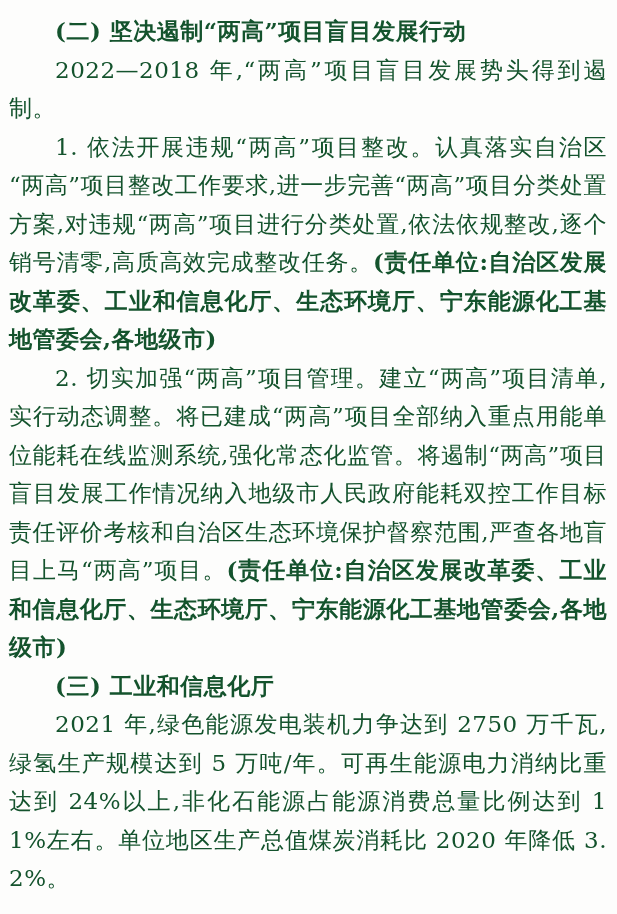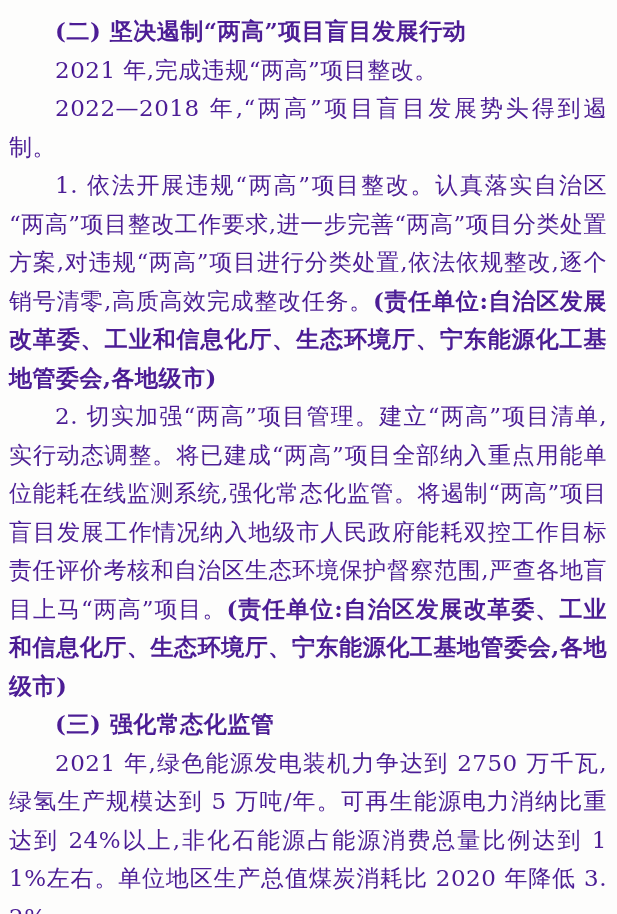--- a/index.html
+++ b/index.html
@@ -10,21 +10,21 @@
     width: 617px;
     height: 914px;
     background: #ffffff;
     overflow: hidden;
   }
   .page {
     box-sizing: border-box;
     width: 617px;
     height: 914px;
     background: #fdfdfc;
-    color: #4c1d95;
+    color: #14532d;
     font-family: "DejaVu Serif", "Liberation Serif", serif;
     padding: 12px 10px 0 9px;
     position: relative;
   }
   .doc {
     width: 100%;
   }
   .para {
     margin: 0;
     font-size: 23px;
@@ -42,27 +42,26 @@
   }
 </style>
 </head>
 <body>
 
 <div class="page">
   <div class="doc">
 
     <p class="para heading">(二) 坚决遏制“两高”项目盲目发展行动</p>
 
-    <p class="para">2021 年,完成违规“两高”项目整改。</p>
 
     <p class="para">2022—2018 年,“两高”项目盲目发展势头得到遏制。</p>
 
     <p class="para"><span>1. 依法开展违规“两高”项目整改。认真落实自治区“两高”项目整改工作要求,进一步完善“两高”项目分类处置方案,对违规“两高”项目进行分类处置,依法依规整改,逐个销号清零,高质高效完成整改任务。</span><span class="resp">(责任单位:自治区发展改革委、工业和信息化厅、生态环境厅、宁东能源化工基地管委会,各地级市)</span></p>
 
     <p class="para"><span>2. 切实加强“两高”项目管理。建立“两高”项目清单,实行动态调整。将已建成“两高”项目全部纳入重点用能单位能耗在线监测系统,强化常态化监管。将遏制“两高”项目盲目发展工作情况纳入地级市人民政府能耗双控工作目标责任评价考核和自治区生态环境保护督察范围,严查各地盲目上马“两高”项目。</span><span class="resp">(责任单位:自治区发展改革委、工业和信息化厅、生态环境厅、宁东能源化工基地管委会,各地级市)</span></p>
 
-    <p class="para heading">(三) 强化常态化监管</p>
+    <p class="para heading">(三) 工业和信息化厅</p>
 
     <p class="para">2021 年,绿色能源发电装机力争达到 2750 万千瓦,绿氢生产规模达到 5 万吨/年。可再生能源电力消纳比重达到 24%以上,非化石能源占能源消费总量比例达到 11%左右。单位地区生产总值煤炭消耗比 2020 年降低 3.2%。</p>
 
   </div>
 
 </div>
 
 </body></html>

